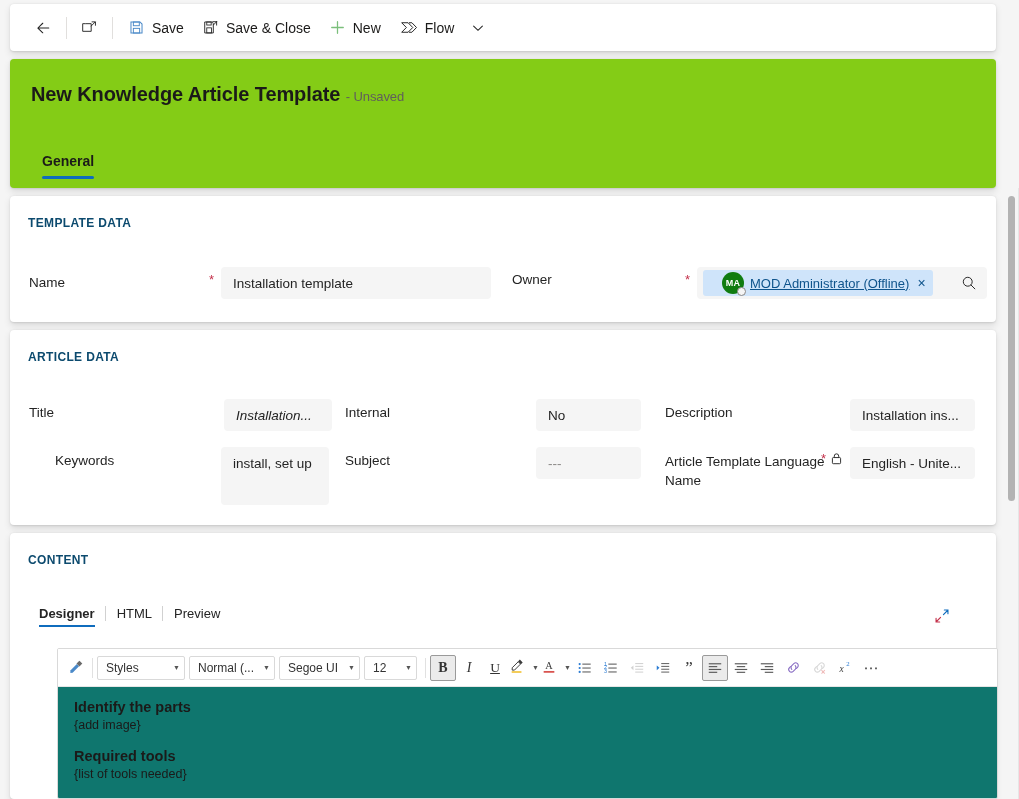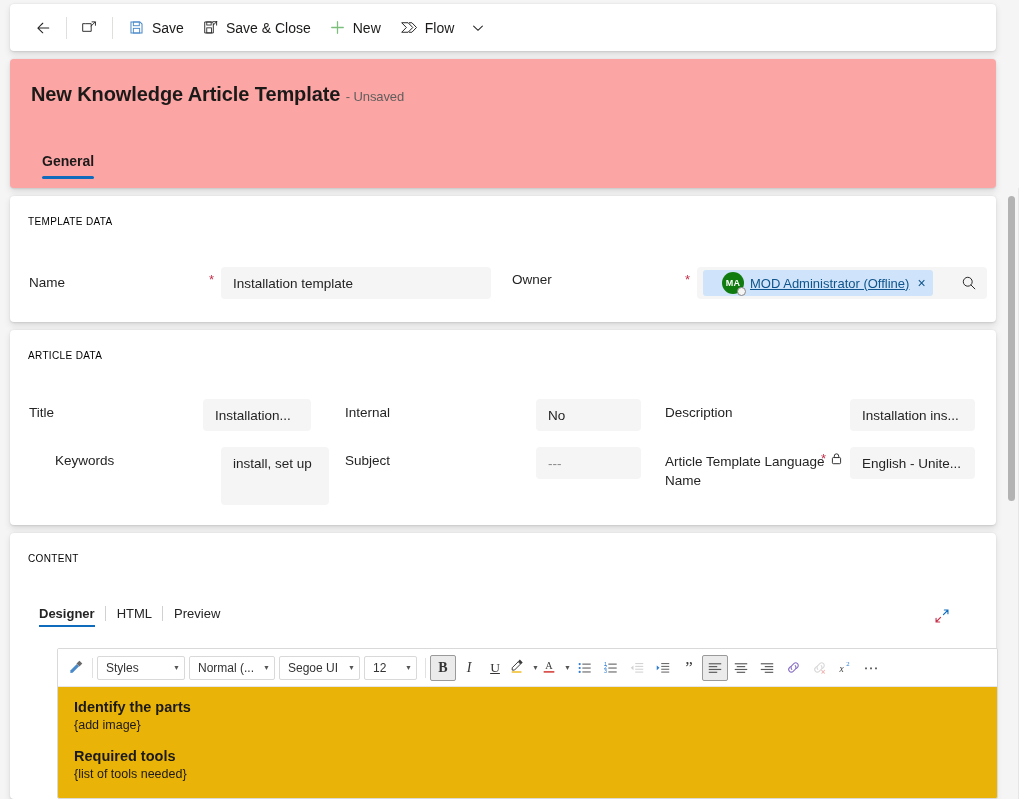--- a/index.html
+++ b/index.html
@@ -23,21 +23,21 @@
     display: flex; align-items: center; gap: 7px;
     height: 34px; padding: 0 9px; border-radius: 3px;
     font-size: 14px; color: #1b1a19; cursor: pointer; white-space: nowrap;
   }
   .cdiv { width: 1px; height: 22px; background: #e1dfdd; margin: 0 6px; }
   .ico { display: inline-flex; align-items: center; justify-content: center; }
 
   
   .hdrcard {
     position: absolute; left: 10px; top: 59px; width: 986px; height: 129px;
-    background: #fca5a5; border-radius: 4px;
+    background: #84cc16; border-radius: 4px;
     box-shadow: 0 0.6px 1.8px rgba(0,0,0,0.10), 0 3.2px 7.2px rgba(0,0,0,0.10);
   }
   .rec-title {
     position: absolute; left: 21px; top: 24px;
     font-size: 20px; font-weight: bold; color: #1b1a19; letter-spacing: -0.1px;
   }
   .rec-sub { font-size: 13px; font-weight: normal; color: #605e5c; }
   .tabstrip { position: absolute; left: 21px; top: 86px; display: flex; }
   .tab {
     position: relative; padding: 8px 11px 10px 11px;
@@ -53,21 +53,21 @@
     position: absolute; left: 10px; background: #ffffff; border-radius: 4px;
     box-shadow: 0 0.6px 1.8px rgba(0,0,0,0.10), 0 3.2px 7.2px rgba(0,0,0,0.10);
     width: 986px;
   }
   #card-template { top: 196px; height: 126px; }
   #card-article  { top: 330px; height: 195px; }
   #card-content  { top: 533px; height: 266px; }
 
   .sect-title {
     position: absolute; left: 18px; top: 20px;
-    font-size: 10px; font-weight: normal; color: #000000; letter-spacing: 0.35px;
+    font-size: 12px; font-weight: bold; color: #0c4a6e; letter-spacing: 0.35px;
   }
 
   
   .fieldlabel {
     position: absolute; font-size: 13.5px; color: #242424; line-height: 17px;
   }
   .req { color: #c4314b; font-size: 13px; position: absolute; }
   .lockico { position: absolute; }
   .inp {
     position: absolute; background: #f5f5f5; border-radius: 4px;
@@ -136,21 +136,21 @@
   .tbsep { width: 1px; height: 20px; background: #e1e1e1; margin: 0 4px; flex: none; }
   .combo {
     height: 24px; border: 1px solid #d9d9d9; border-radius: 2px; background: #fff;
     display: flex; align-items: center; justify-content: space-between;
     padding: 0 4px 0 8px; font-size: 12px; color: #333; cursor: pointer;
     margin-right: 4px; flex: none; white-space: nowrap; overflow: hidden;
   }
   .caret { font-size: 7px; color: #555; margin-left: 6px; }
   .withcaret { display: flex; align-items: center; gap: 1px; }
   .editorbody {
-    padding: 12px 16px 0 16px; background: #eab308; height: 112px; overflow: hidden;
+    padding: 12px 16px 0 16px; background: #0f766e; height: 112px; overflow: hidden;
     border-left: 0; position: relative;
   }
   .edh { font-size: 14.5px; font-weight: bold; color: #1b1a19; margin: 0 0 3px 0; }
   .edp { font-size: 12.5px; color: #1b1a19; margin: 0 0 16px 0; }
 
   
   .sbtrack {
     position: absolute; right: 2px; top: 190px; width: 14px; height: 400px; background: transparent;
   }
   .sbthumb {
@@ -265,21 +265,21 @@
             <path d="M11.3 11.3 15.6 15.6" stroke="#242424" stroke-width="1.1" stroke-linecap="round"></path>
           </svg>
       </span>
     </div>
   </div>
 
   <div class="card" id="card-article">
     <div class="sect-title">ARTICLE DATA</div>
 
     <div class="fieldlabel" style="left:19px; top:74px;">Title</div>
-    <div class="inp" style="left:193px; top:69px; width:108px; height:32px;">Installation...</div>
+    <div class="inp" style="left:214px; top:69px; width:108px; height:32px;font-style:italic;">Installation...</div>
 
     <div class="fieldlabel" style="left:335px; top:74px;">Internal</div>
     <div class="inp" style="left:526px; top:69px; width:105px; height:32px;">No</div>
 
     <div class="fieldlabel" style="left:655px; top:74px;">Description</div>
     <div class="inp" style="left:840px; top:69px; width:125px; height:32px;">Installation ins...</div>
 
     <div class="fieldlabel" style="left:19px; top:122px;margin-left:26px;">Keywords</div>
     <div class="inp multiline" style="left:211px; top:117px; width:108px; height:58px;">install, set up</div>
 

